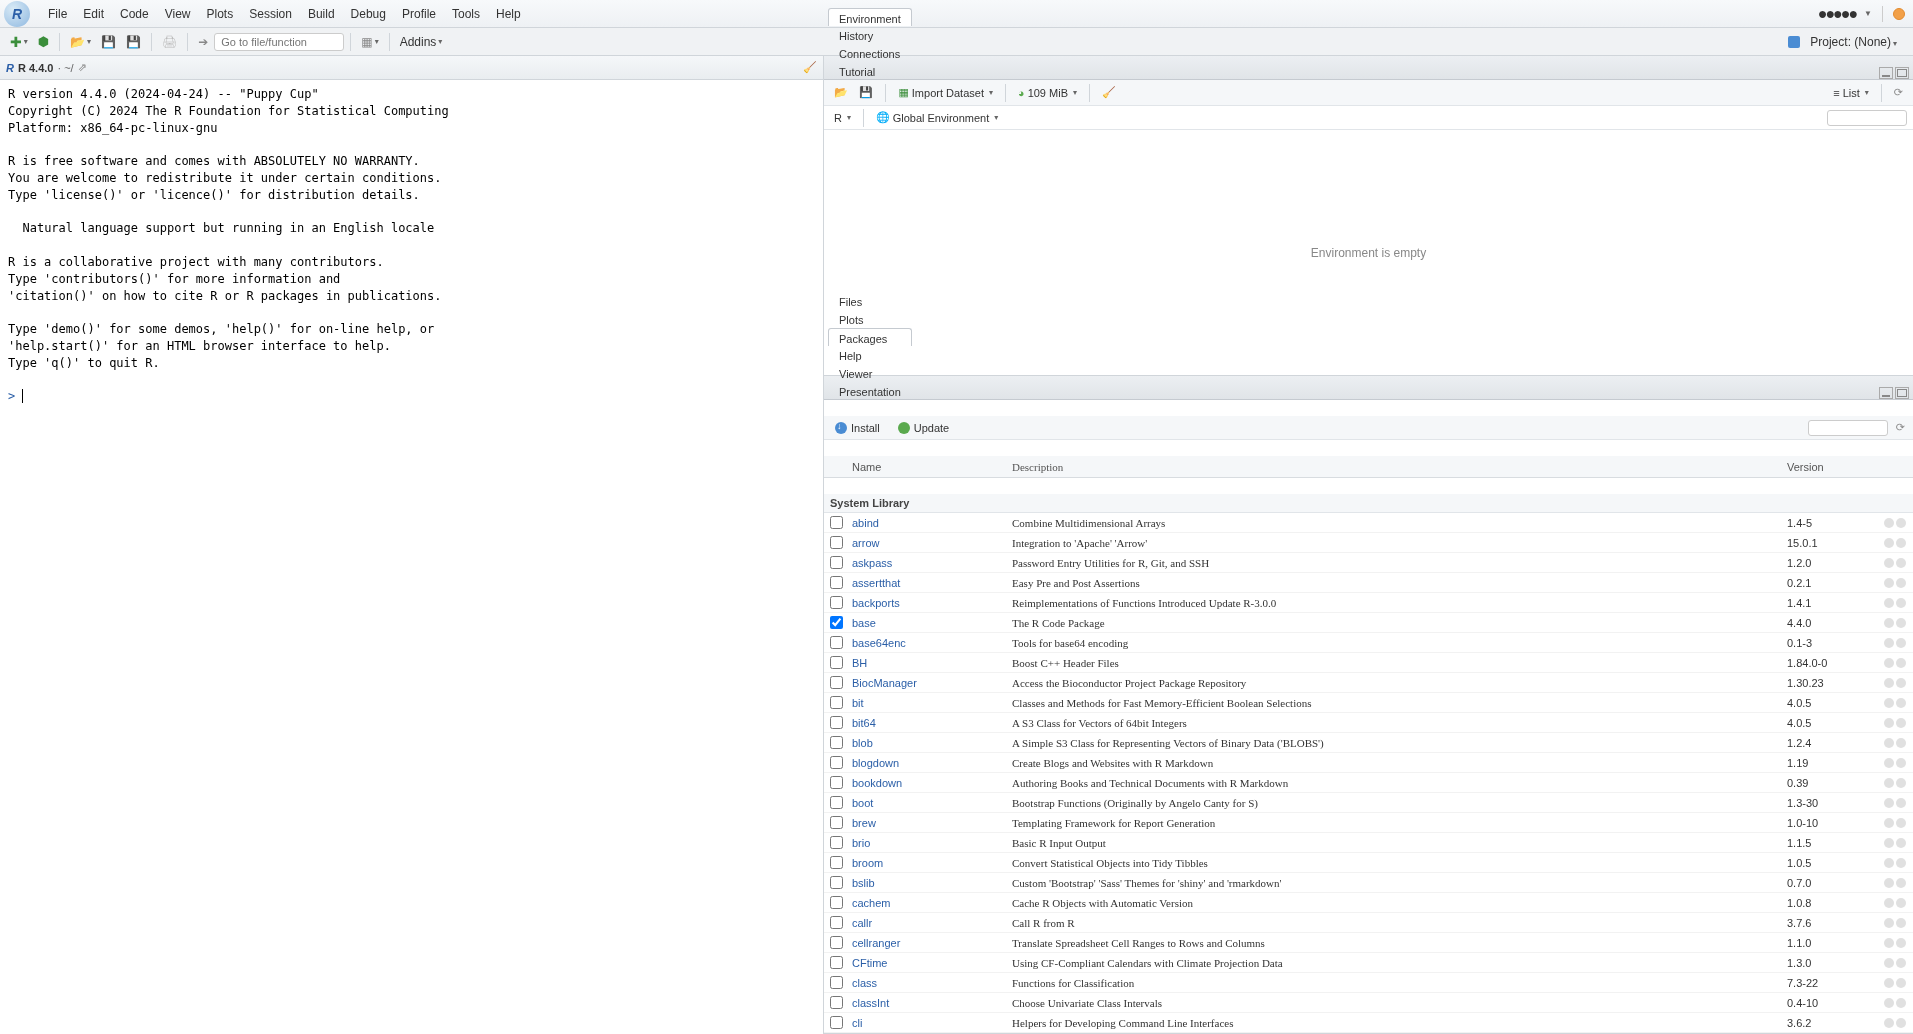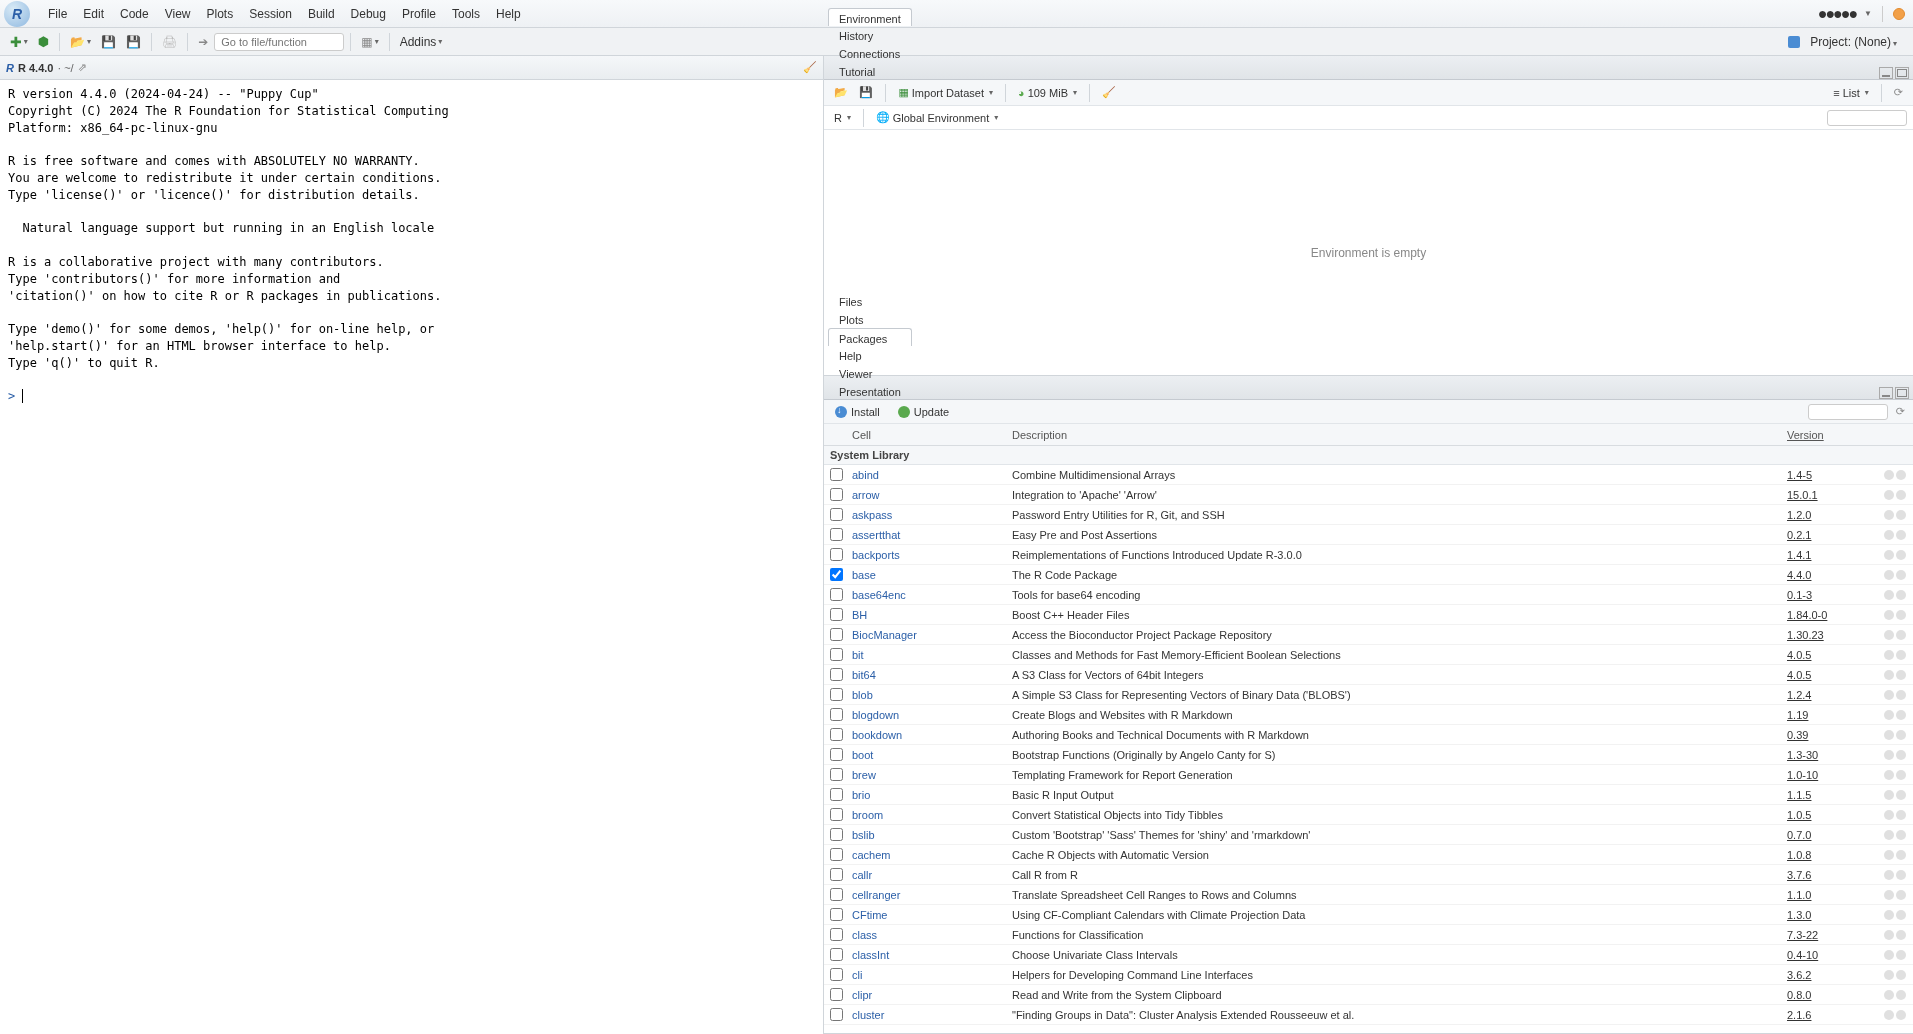--- a/index.html
+++ b/index.html
@@ -38,21 +38,21 @@
 
 
 .console { flex: 1; padding: 6px 8px; font-family: "Lucida Console", Consolas, monospace; font-size: 12px; line-height: 1.4; white-space: pre-wrap; overflow-y: auto; color: #000; }
 .prompt { color: #2a5ea7; }
 .cursor { display: inline-block; width: 1px; height: 14px; background: #000; vertical-align: text-bottom; animation: blink 1s step-end infinite; }
 @keyframes blink { 50% { opacity: 0; } }
 
 
 .panel { display: flex; flex-direction: column; border-bottom: 1px solid #d0d5da; }
 .panel.top { height: 320px; }
-.panel.bottom { flex: 1; min-height: 0; }
+.panel.bottom { flex: 1; min-height: 0; gap: 16px; }
 .tab-bar { display: flex; align-items: flex-end; background: linear-gradient(#eceff2, #e0e4e8); border-bottom: 1px solid #c5cad0; height: 24px; padding-left: 4px; position: relative; }
 .tab { padding: 4px 10px 1px; font-size: 11px; color: #333; cursor: pointer; border: 1px solid transparent; border-bottom: none; border-radius: 3px 3px 0 0; margin-right: 1px; }
 .tab.active { background: #fff; border-color: #c5cad0; position: relative; top: 1px; }
 .tab-bar .panel-controls { margin-left: auto; display: flex; gap: 2px; padding-right: 4px; align-items: center; }
 .mini-icon { width: 14px; height: 12px; border: 1px solid #aaa; cursor: pointer; display: inline-block; position: relative; }
 .mini-icon.min::after { content: ""; position: absolute; bottom: 1px; left: 2px; right: 2px; height: 2px; background: #888; }
 .mini-icon.max::after { content: ""; position: absolute; top: 1px; left: 1px; right: 1px; bottom: 1px; border: 1px solid #888; }
 
 .sub-toolbar { display: flex; align-items: center; background: #f5f7f9; border-bottom: 1px solid #e1e5e9; height: 26px; padding: 0 6px; gap: 4px; font-size: 11px; }
 .sub-toolbar2 { display: flex; align-items: center; background: #fff; border-bottom: 1px solid #e1e5e9; height: 24px; padding: 0 6px; gap: 4px; font-size: 11px; }
@@ -65,22 +65,22 @@
 
 .pkg-toolbar { display: flex; align-items: center; background: #f5f7f9; border-bottom: 1px solid #e1e5e9; height: 24px; padding: 0 4px; gap: 4px; font-size: 11px; }
 .pkg-btn { display: inline-flex; align-items: center; gap: 4px; padding: 2px 6px; border: 1px solid transparent; border-radius: 3px; cursor: pointer; }
 .circle-green { width: 12px; height: 12px; border-radius: 50%; background: #5aa94e; display: inline-block; }
 .circle-blue { width: 12px; height: 12px; border-radius: 50%; background: #4a8cd3; display: inline-block; position: relative; }
 .circle-blue::after { content: "↓"; color: #fff; font-size: 9px; position: absolute; left: 2px; top: -1px; }
 
 .pkg-header { display: flex; background: #f5f7f9; border-bottom: 1px solid #d8dce0; height: 22px; align-items: center; font-size: 11px; color: #555; }
 .col-chk { width: 24px; flex-shrink: 0; }
 .col-name { width: 160px; flex-shrink: 0; padding-left: 4px; }
-.col-desc { flex: 1; padding-left: 4px; }
-.col-ver { width: 90px; flex-shrink: 0; text-decoration: underline; }
+.col-desc { flex: 1; padding-left: 4px; font-family: Liberation Serif, serif; }
+.col-ver { width: 90px; flex-shrink: 0; }
 .col-act { width: 36px; flex-shrink: 0; }
 
 .pkg-body { flex: 1; overflow-y: auto; font-size: 11px; }
 .pkg-section { background: #f5f7f9; font-weight: bold; padding: 3px 6px; border-bottom: 1px solid #e1e5e9; color: #444; }
 .pkg-row { display: flex; align-items: center; height: 20px; border-bottom: 1px solid #f2f2f2; }
 .pkg-row .col-chk { text-align: center; }
 .pkg-row .col-chk input { vertical-align: middle; }
 .pkg-row .col-name a { color: #2a5ea7; text-decoration: none; }
 .pkg-row .col-desc { color: #333; white-space: nowrap; overflow: hidden; text-overflow: ellipsis; }
 .pkg-row .col-ver { color: #333; }
@@ -255,21 +255,21 @@
               <span class="circle-green"></span>
               <span>Update</span>
             </span>
           <div class="right-group" style="margin-left:auto;display:flex;align-items:center;gap:4px;">
             <input class="small-input" style="">
             <span class="link-btn ico-refresh">⟳</span>
           </div>
         </div>
         <div class="pkg-header">
           <div class="col-chk"></div>
-          <div class="col-name">Cell</div>
+          <div class="col-name">Name</div>
           <div class="col-desc">Description</div>
           <div class="col-ver">Version</div>
           <div class="col-act"></div>
         </div>
         <div class="pkg-body">
           <div class="pkg-section">System Library</div>
           <div id="pkg-rows">
               <div class="pkg-row">
                 <div class="col-chk"><input type="checkbox" style=""></div>
                 <div class="col-name"><a href="#">abind</a></div>

